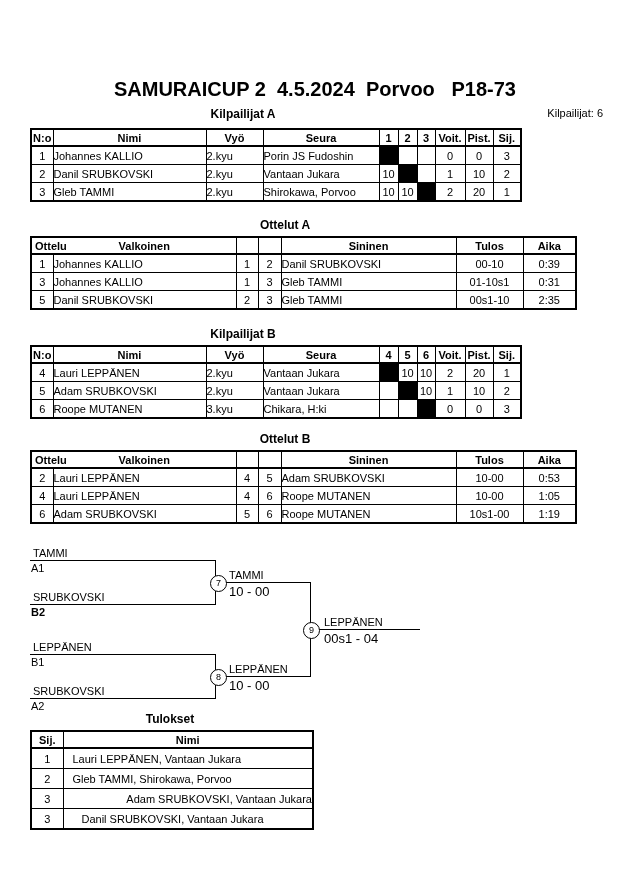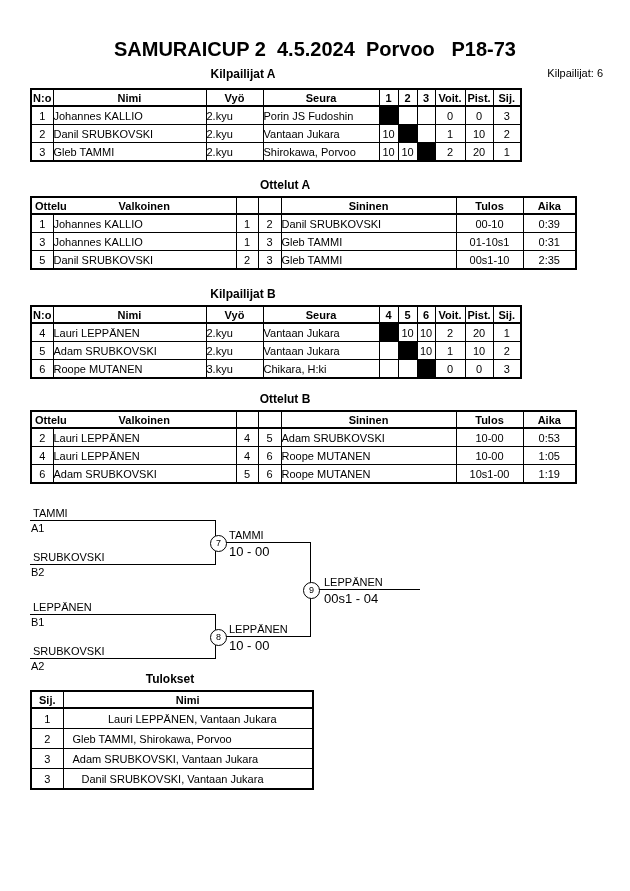--- a/index.html
+++ b/index.html
@@ -1,20 +1,20 @@
 <!DOCTYPE html>
 <html><head>
 <meta charset="utf-8">
 <style>
   html,body{margin:0;padding:0;}
   body{
     width:630px;height:891px;position:relative;background:#ffffff;
     font-family:"Liberation Sans",sans-serif;color:#000;overflow:hidden;
   }
-  .abs{position:absolute;}
+  .abs{position:absolute;margin-top:40px;}
   .title{top:38px;left:0;width:630px;text-align:center;font-size:20px;font-weight:bold;white-space:pre;}
   .sec-head{font-size:12px;font-weight:bold;text-align:center;}
   .small{font-size:11px;}
   table.grid{border-collapse:collapse;table-layout:fixed;border:2px solid #000;background:#fff;}
   .grid th,.grid td{border:1px solid #000;font-size:11px;padding:0;white-space:nowrap;overflow:hidden;vertical-align:middle;}
   .grid td{height:17px;}
   .grid th{font-weight:bold;text-align:center;height:15px;}
   .grid thead th{border-bottom:2px solid #000;}
   .res td{height:19px;}
   .left{text-align:left;padding-left:5px;}
@@ -287,21 +287,21 @@
       <line x1="30" y1="156.5" x2="215" y2="156.5"></line>
       <line x1="215.5" y1="112" x2="215.5" y2="157"></line>
       <line x1="215" y1="134.5" x2="310" y2="134.5"></line>
       <line x1="310.5" y1="40" x2="310.5" y2="135"></line>
       <line x1="310" y1="87.5" x2="420" y2="87.5"></line>
     </g>
   </svg>
   <div class="bk-name" style="left:33px;top:5px;">TAMMI</div>
   <div class="bk-seed" style="left:31px;top:20px;">A1</div>
   <div class="bk-name" style="left:33px;top:49px;">SRUBKOVSKI</div>
-  <div class="bk-seed" style="left:31px;top:64px;">B2</div>
+  <div class="bk-seed" style="left:31px;top:64px;font-weight:bold;">B2</div>
   <div class="node" style="left:210px;top:33px;">7</div>
   <div class="bk-name" style="left:229px;top:27px;">TAMMI</div>
   <div class="bk-score" style="left:229px;top:42px;">10 - 00</div>
 
   <div class="bk-name" style="left:33px;top:99px;">LEPPÄNEN</div>
   <div class="bk-seed" style="left:31px;top:114px;">B1</div>
   <div class="bk-name" style="left:33px;top:143px;">SRUBKOVSKI</div>
   <div class="bk-seed" style="left:31px;top:158px;">A2</div>
   <div class="node" style="left:210px;top:127px;">8</div>
   <div class="bk-name" style="left:229px;top:121px;">LEPPÄNEN</div>
@@ -320,28 +320,28 @@
     </colgroup>
   <thead>
     <tr>
       <th>Sij.</th>
       <th>Nimi</th>
     </tr>
   </thead>
   <tbody>
     <tr>
       <td class="ctr">1</td>
-      <td class="left" style="padding-left:9px;text-align:center;">Lauri LEPPÄNEN, Vantaan Jukara</td>
+      <td class="left" style="padding-left:9px;">Lauri LEPPÄNEN, Vantaan Jukara</td>
     </tr>
     <tr>
       <td class="ctr">2</td>
       <td class="left" style="padding-left:9px;">Gleb TAMMI, Shirokawa, Porvoo</td>
     </tr>
     <tr>
       <td class="ctr">3</td>
-      <td class="left" style="padding-left:9px;">Adam SRUBKOVSKI, Vantaan Jukara</td>
+      <td class="left" style="padding-left:9px;text-align:right;">Adam SRUBKOVSKI, Vantaan Jukara</td>
     </tr>
     <tr>
       <td class="ctr">3</td>
       <td class="left" style="padding-left:18px;">Danil SRUBKOVSKI, Vantaan Jukara</td>
     </tr>
   </tbody>
 </table>
 
 </body></html>

